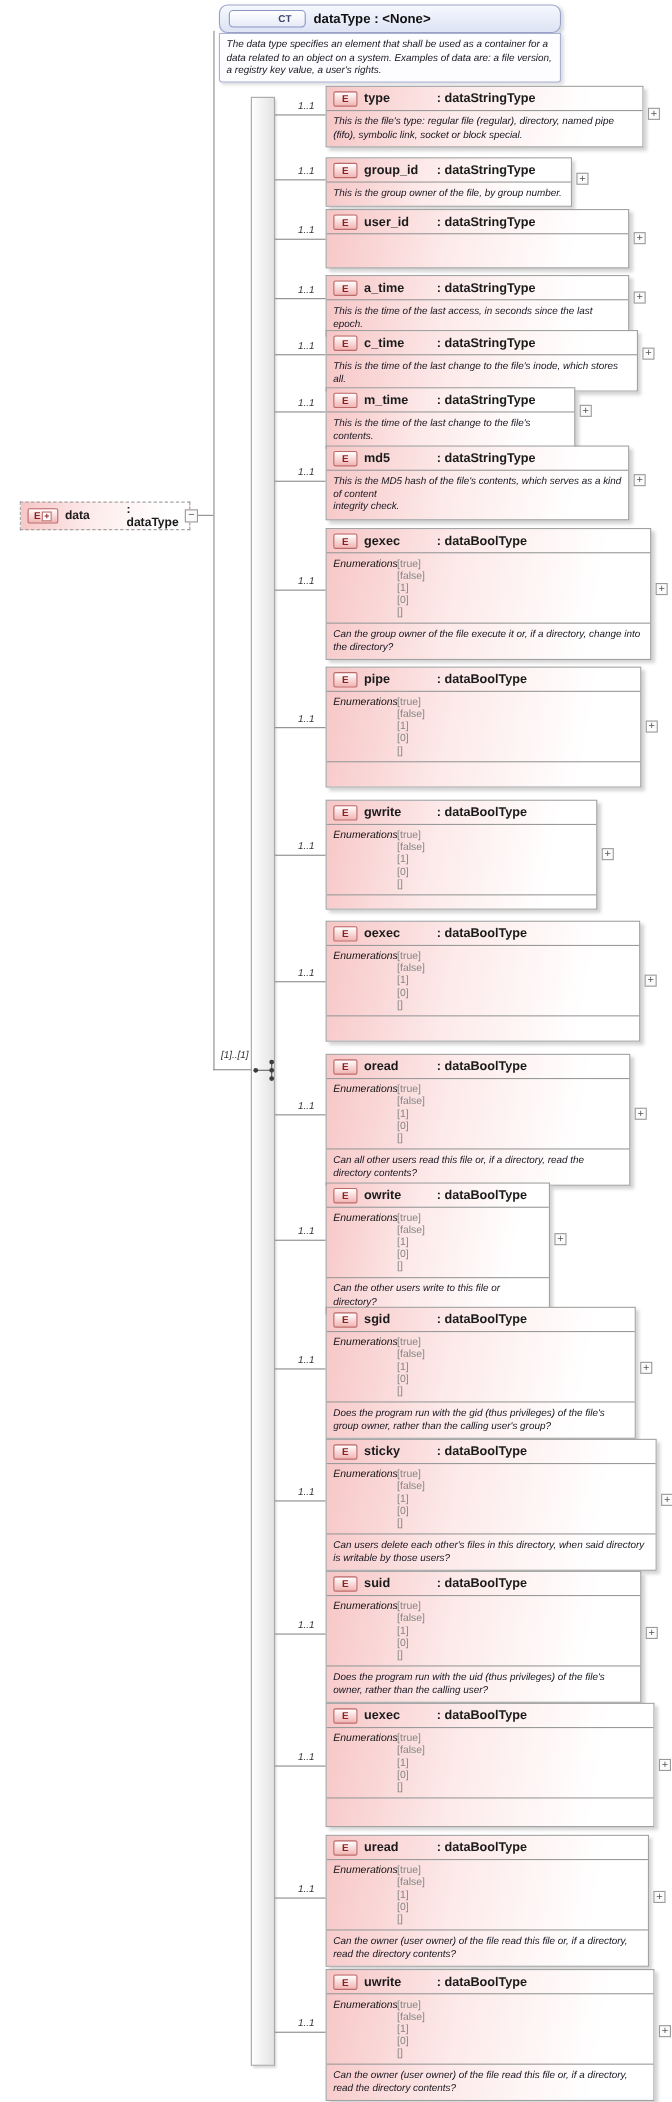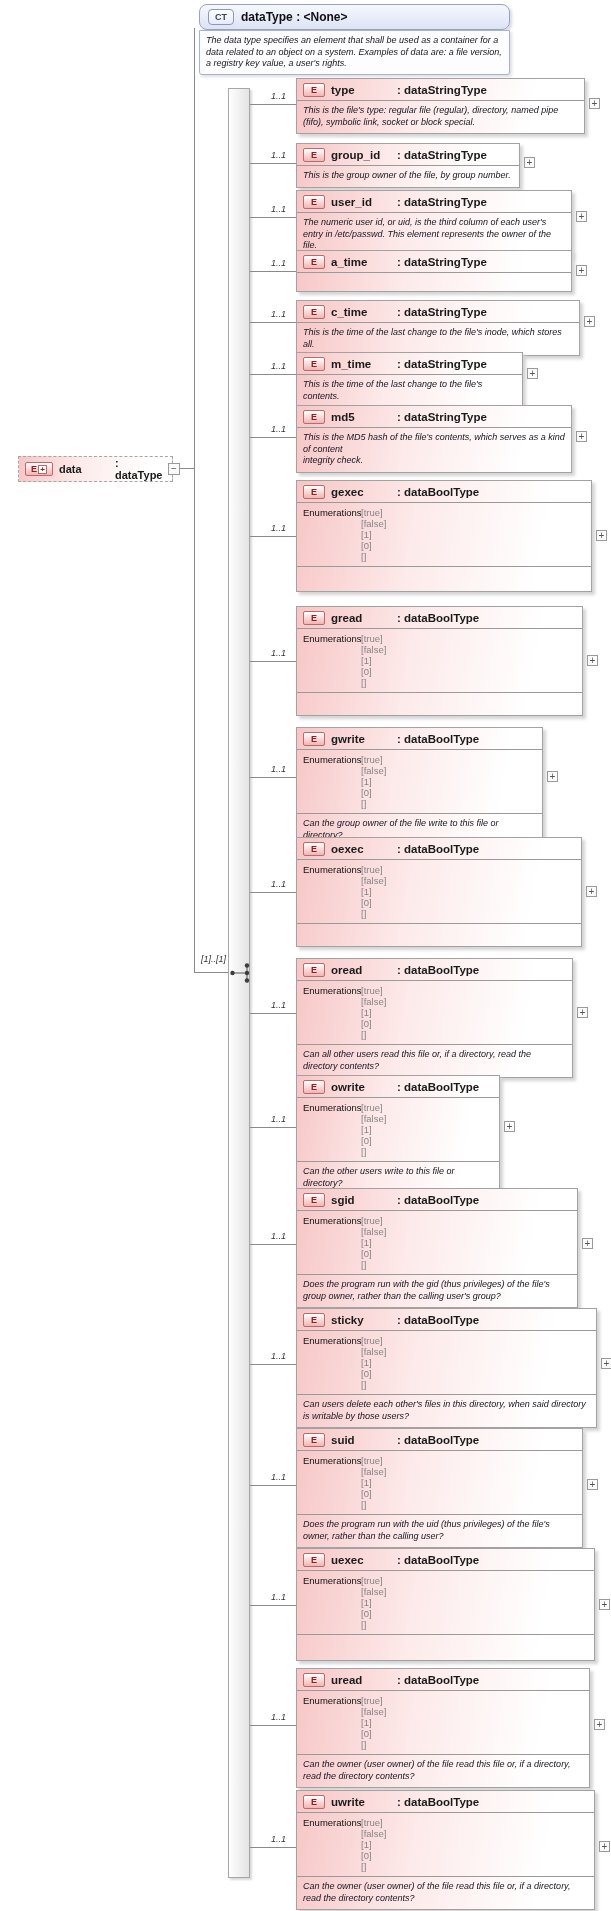--- a/index.html
+++ b/index.html
@@ -5,21 +5,21 @@
   html,body{margin:0;padding:0;background:#fff;}
   body{font-family:"Liberation Sans",sans-serif;}
   #root{position:relative;width:611px;height:1911px;background:#fff;outline:1px solid #d6d6d6;overflow:hidden;}
 
   
   .ct-head{position:absolute;left:199px;top:4px;width:311px;height:26px;box-sizing:border-box;
     border:1px solid #97a2c6;border-radius:8px;background:linear-gradient(180deg,#f6f8fe,#dde3f4);
     display:flex;align-items:center;gap:7px;padding:0 8px;box-shadow:2px 2px 3px rgba(140,145,165,.35);}
   .ct-icon{width:24px;height:14px;border:1px solid #8b96c2;border-radius:4px;flex:0 0 auto;
     background:linear-gradient(180deg,#ffffff,#e7ebf8);color:#3c4366;font-weight:bold;font-size:9px;
-    line-height:14px;text-align:center;}
+    line-height:14px;padding-left:44px;}
   .ct-title{font-weight:bold;font-size:12px;color:#111;}
   .ct-ann{position:absolute;left:199px;top:30px;width:311px;box-sizing:border-box;border:1px solid #aab2d4;
     background:#fdfdff;padding:4px 6px;font-style:italic;font-size:9px;line-height:11.5px;color:#15151f;
     border-radius:0 0 3px 3px;box-shadow:2px 2px 3px rgba(150,150,160,.3);}
 
   
   .vline,.hline,.hl{position:absolute;background:#8a8a8a;}
   .vline{width:1px;}
   .hline,.hl{height:1px;}
 
@@ -50,21 +50,21 @@
 
   
   .erow{position:absolute;left:0;top:0;width:0;height:0;}
   .ebox{position:absolute;box-sizing:border-box;border:1px solid #a2a2a2;
     background:linear-gradient(100deg,#f7c6c6,#fdeaea 40%,#ffffff 82%);
     box-shadow:3px 3px 3px #d4d4d4;}
   .ehead{display:flex;align-items:center;gap:6px;padding:4px 6px 3px;border-bottom:1px solid #9a9a9a;}
   .ename{font-weight:bold;font-size:11.5px;min-width:60px;color:#1a1a1a;}
   .etype{font-weight:bold;font-size:11.5px;color:#1a1a1a;}
   .enums{display:flex;padding:4px 6px;border-bottom:1px solid #9a9a9a;}
-  .enum-label{font-size:9.5px;width:58px;color:#111;flex:0 0 auto;}
+  .enum-label{font-style:italic;font-size:9.5px;width:58px;color:#111;flex:0 0 auto;}
   .enum-values{font-size:9.5px;color:#858585;line-height:11px;}
   .eann{padding:4px 6px 5px;font-style:italic;font-size:9px;line-height:11.5px;color:#15151f;
     white-space:pre-line;}
   .card-label{position:absolute;font-style:italic;font-size:9px;color:#333;text-align:right;}
   .plus{position:absolute;width:11px;height:11px;border:1px solid #9a9a9a;background:#fbfbfb;
     box-sizing:border-box;color:#555;font-size:10px;line-height:9px;text-align:center;}
 </style>
 </head>
 <body>
 
@@ -136,34 +136,34 @@
       <div class="erow">
       <div class="card-label" style="left: 250px; top: 204px; width: 36px;">1..1</div>
       <div class="hl" style="left: 250px; top: 217px; width: 46px;"></div>
       <div class="ebox" style="left: 296px; top: 190px; width: 276px; min-height: 54px;">
         <div class="ehead">
           <span class="eicon">E</span>
           <span class="ename">user_id</span>
           <span class="etype">: dataStringType</span>
         </div>
 
-        <div class="eann">The numeric user id, or uid, is the third column of each user's entry in /etc/passwd.  This element represents the owner of the file.</div>
       </div>
       <div class="plus" style="left: 576px; top: 211px;">+</div>
     </div>
       <div class="erow">
       <div class="card-label" style="left: 250px; top: 258px; width: 36px;">1..1</div>
       <div class="hl" style="left: 250px; top: 271px; width: 46px;"></div>
       <div class="ebox" style="left: 296px; top: 250px; width: 276px; min-height: 42px;">
         <div class="ehead">
           <span class="eicon">E</span>
           <span class="ename">a_time</span>
           <span class="etype">: dataStringType</span>
         </div>
 
+        <div class="eann">This is the time of the last access, in seconds since the last epoch.</div>
       </div>
       <div class="plus" style="left: 576px; top: 265px;">+</div>
     </div>
       <div class="erow">
       <div class="card-label" style="left: 250px; top: 309px; width: 36px;">1..1</div>
       <div class="hl" style="left: 250px; top: 322px; width: 46px;"></div>
       <div class="ebox" style="left: 296px; top: 300px; width: 284px; min-height: 44px;">
         <div class="ehead">
           <span class="eicon">E</span>
           <span class="ename">c_time</span>
@@ -215,30 +215,31 @@
         <div class="enums">
           <span class="enum-label">Enumerations</span>
           <div class="enum-values">
               <div>[true]</div>
               <div>[false]</div>
               <div>[1]</div>
               <div>[0]</div>
               <div>[]</div>
             </div>
         </div>
+        <div class="eann">Can the group owner of the file execute it or, if a directory, change into the directory?</div>
       </div>
       <div class="plus" style="left: 596px; top: 530px;">+</div>
     </div>
       <div class="erow">
       <div class="card-label" style="left: 250px; top: 648px; width: 36px;">1..1</div>
       <div class="hl" style="left: 250px; top: 661px; width: 46px;"></div>
       <div class="ebox" style="left: 296px; top: 606px; width: 287px; min-height: 110px;">
         <div class="ehead">
           <span class="eicon">E</span>
-          <span class="ename">gread</span>
+          <span class="ename">pipe</span>
           <span class="etype">: dataBoolType</span>
         </div>
         <div class="enums">
           <span class="enum-label">Enumerations</span>
           <div class="enum-values">
               <div>[true]</div>
               <div>[false]</div>
               <div>[1]</div>
               <div>[0]</div>
               <div>[]</div>
@@ -259,21 +260,20 @@
         <div class="enums">
           <span class="enum-label">Enumerations</span>
           <div class="enum-values">
               <div>[true]</div>
               <div>[false]</div>
               <div>[1]</div>
               <div>[0]</div>
               <div>[]</div>
             </div>
         </div>
-        <div class="eann">Can the group owner of the file write to this file or directory?</div>
       </div>
       <div class="plus" style="left: 547px; top: 771px;">+</div>
     </div>
       <div class="erow">
       <div class="card-label" style="left: 250px; top: 879px; width: 36px;">1..1</div>
       <div class="hl" style="left: 250px; top: 892px; width: 46px;"></div>
       <div class="ebox" style="left: 296px; top: 837px; width: 286px; min-height: 110px;">
         <div class="ehead">
           <span class="eicon">E</span>
           <span class="ename">oexec</span>

